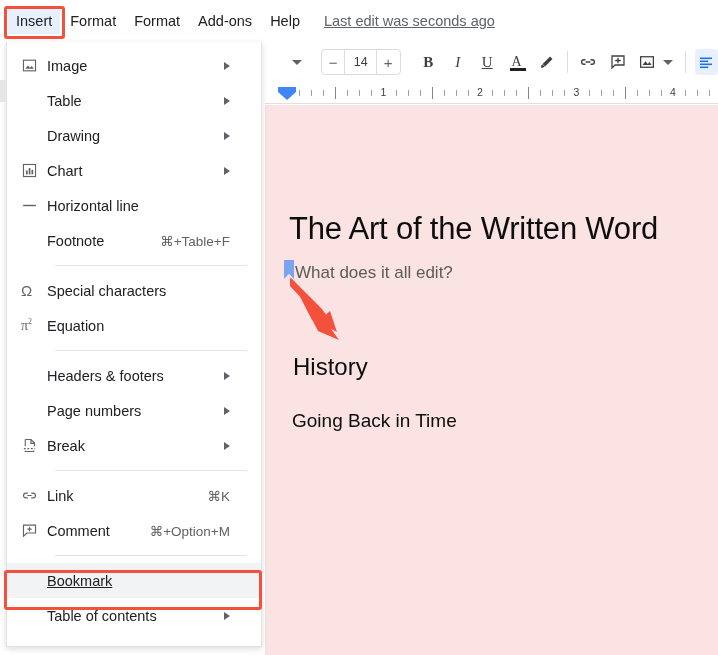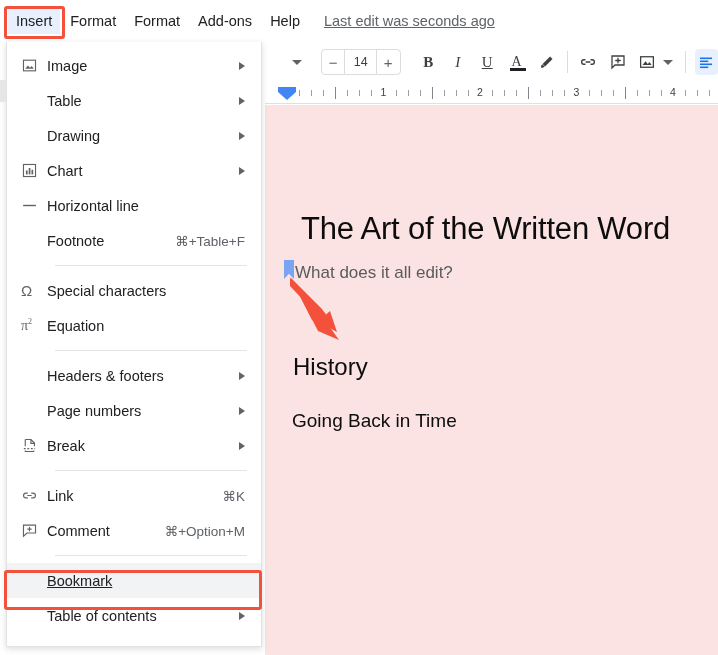--- a/index.html
+++ b/index.html
@@ -164,21 +164,21 @@
   
   .doc-area {
     position: absolute;
     left: 265px; top: 105px;
     width: 453px; height: 550px;
     background: #fae3e2;
     overflow: hidden;
   }
   .doc-title {
     position: absolute;
-    left: 36px; top: 106px;
+    left: 24px; top: 106px;
     font-size: 31px;
     color: #0d0d0d;
     white-space: nowrap;
     letter-spacing: -0.2px;
   }
   .doc-sub {
     position: absolute;
     left: 30px; top: 158px;
     font-size: 17px;
     color: #5b5b5b;
@@ -230,21 +230,21 @@
     box-shadow: 0 2px 6px rgba(60,64,67,.18);
     padding-top: 6px;
     overflow: hidden;
   }
   .mi {
     position: relative;
     height: 35px;
     display: flex;
     align-items: center;
     padding-left: 14px;
-    padding-right: 16px;
+    padding-right: 31px;
     font-size: 14.5px;
     color: #202124;
   }
   .mi .ico {
     width: 26px;
     flex: 0 0 26px;
     display: flex; align-items: center; justify-content: flex-start;
     color: #5f6368;
   }
   .mi .lbl { flex: 1 1 auto; white-space: nowrap; }

